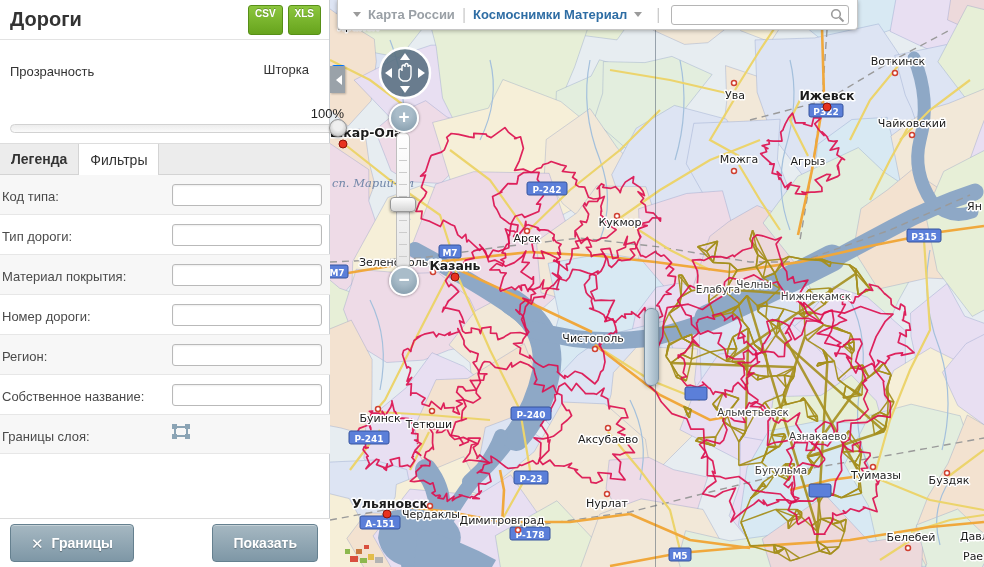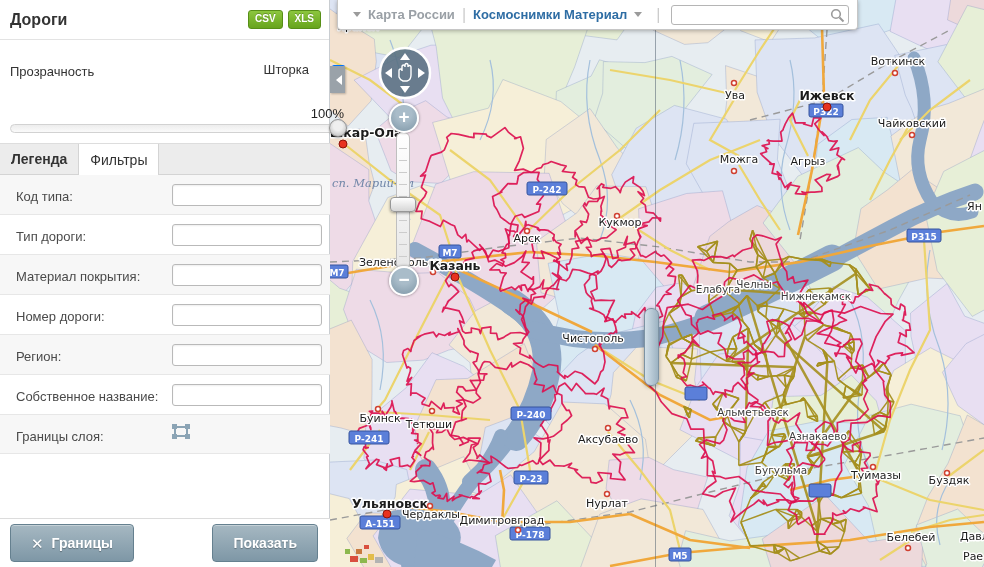--- a/index.html
+++ b/index.html
@@ -1,35 +1,35 @@
 <!DOCTYPE html>
 <html><head>
 <meta charset="utf-8">
 <style>
   html,body{margin:0;padding:0;background:#fff;font-family:"Liberation Sans","DejaVu Sans",sans-serif;}
   #app{position:relative;width:984px;height:567px;overflow:hidden;background:#fff;}
 
   
   #sidebar{position:absolute;left:0;top:0;width:330px;height:567px;background:#fff;z-index:20;border-right:1px solid #c9cdd1;box-sizing:border-box;}
   #sb-header{height:40px;border-bottom:1px solid #e3e3e3;display:flex;align-items:center;padding:0 8px 0 10px;box-sizing:border-box;}
-  #sb-title{font-size:16px;font-weight:bold;color:#333;flex:1;}
-  .export-btn{background:linear-gradient(#8cc63e,#67a41d);border:1px solid #578f17;color:#fff;font-size:10px;font-weight:bold;padding:2px 6px 4px;border-radius:3px;margin-left:5px;cursor:pointer;text-shadow:0 -1px 0 rgba(0,0,0,.25);}
+  #sb-title{font-size:20px;font-weight:bold;color:#333;flex:1;}
+  .export-btn{background:linear-gradient(#8cc63e,#67a41d);border:1px solid #578f17;color:#fff;font-size:10px;font-weight:bold;padding:2px 6px 15px;border-radius:3px;margin-left:5px;cursor:pointer;text-shadow:0 -1px 0 rgba(0,0,0,.25);}
   #transparency{position:absolute;top:40px;left:0;width:360px;height:103px;box-sizing:border-box;padding:22px 12px 0 10px;}
   .tr-row{display:flex;align-items:center;justify-content:space-between;}
   .tr-label{font-size:13px;color:#333;}
   .curtain{display:flex;align-items:flex-start;font-size:13px;color:#333;gap:19px;}
   .percent{font-size:13px;color:#222;text-align:right;margin:25px 4px 2px 0;}
   .slider{position:relative;height:7px;margin:3px 8px 0 0;background:linear-gradient(#ededed,#fafafa);border:1px solid #d2d2d2;border-radius:5px;}
   .slider-handle{position:absolute;right:-8px;top:-6px;width:16px;height:16px;border-radius:50%;border:1px solid #949494;background:radial-gradient(circle at 50% 38%,#efefef 0 35%,#b5b5b5);box-shadow:0 1px 2px rgba(0,0,0,.35);cursor:pointer;}
   #tabs{position:absolute;top:143px;left:0;width:330px;height:30px;background:#ececec;border-top:1px solid #ddd;border-bottom:1px solid #d4d4d4;display:flex;box-sizing:content-box;}
   .tab{padding:0 11px;font-size:14px;color:#333;display:flex;align-items:center;cursor:pointer;}
   .tab.is-inactive{font-weight:bold;}
   .tab.is-active{background:#fff;border-left:1px solid #d4d4d4;border-right:1px solid #d4d4d4;height:31px;margin-bottom:-1px;position:relative;z-index:2;}
   #filter-list{position:absolute;top:175px;left:0;width:330px;}
-  .filter-row{display:flex;align-items:flex-start;justify-content:space-between;padding:9px 8px 8px 16px;border-bottom:1px solid #e7e7e7;box-sizing:border-box;}
+  .filter-row{display:flex;align-items:flex-start;justify-content:space-between;padding:9px 8px 8px 2px;border-bottom:1px solid #e7e7e7;box-sizing:border-box;}
   .filter-row.alt{background:#f7f7f7;}
   .filter-label{font-size:13px;color:#4a4a4a;width:155px;line-height:17px;padding-top:4px;}
   .filter-ctl{width:150px;}
   .filter-ctl input{width:150px;height:22px;border:1px solid #b9b9b9;border-radius:3px;box-sizing:border-box;box-shadow:inset 0 1px 2px rgba(0,0,0,.07);font-size:13px;padding:0 4px;}
   #sb-footer{position:absolute;left:0;bottom:0;width:330px;height:49px;border-top:1px solid #dcdcdc;background:#fff;display:flex;align-items:center;justify-content:space-between;padding:0 12px 0 10px;box-sizing:border-box;}
   .btn{height:38px;background:linear-gradient(#a6b8c2,#7e97a6);border:1px solid #65808f;border-radius:4px;color:#fff;font-weight:bold;font-size:14px;padding:0 20px;cursor:pointer;text-shadow:0 1px 1px rgba(0,0,0,.3);box-shadow:inset 0 1px 0 rgba(255,255,255,.35);display:flex;align-items:center;gap:8px;font-family:inherit;}
   .btn .x-ico{font-size:15px;line-height:1;}
 
   
   #map-area{position:absolute;left:330px;top:0;width:654px;height:567px;overflow:hidden;background:#e9eef2;}

